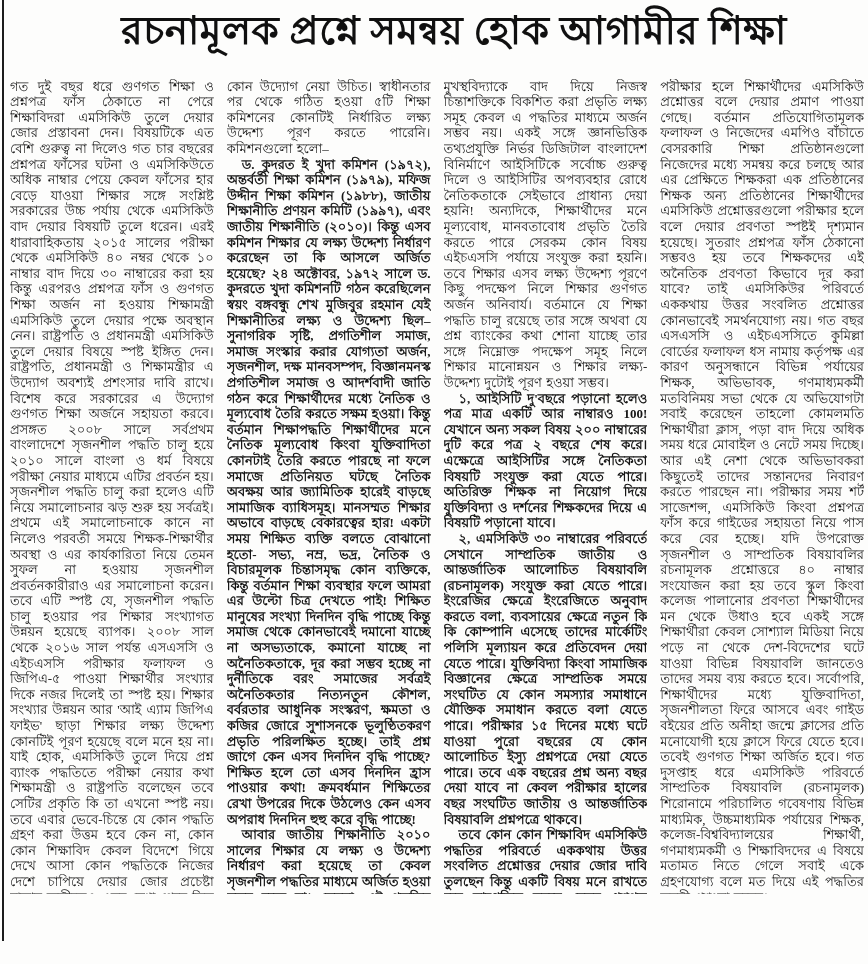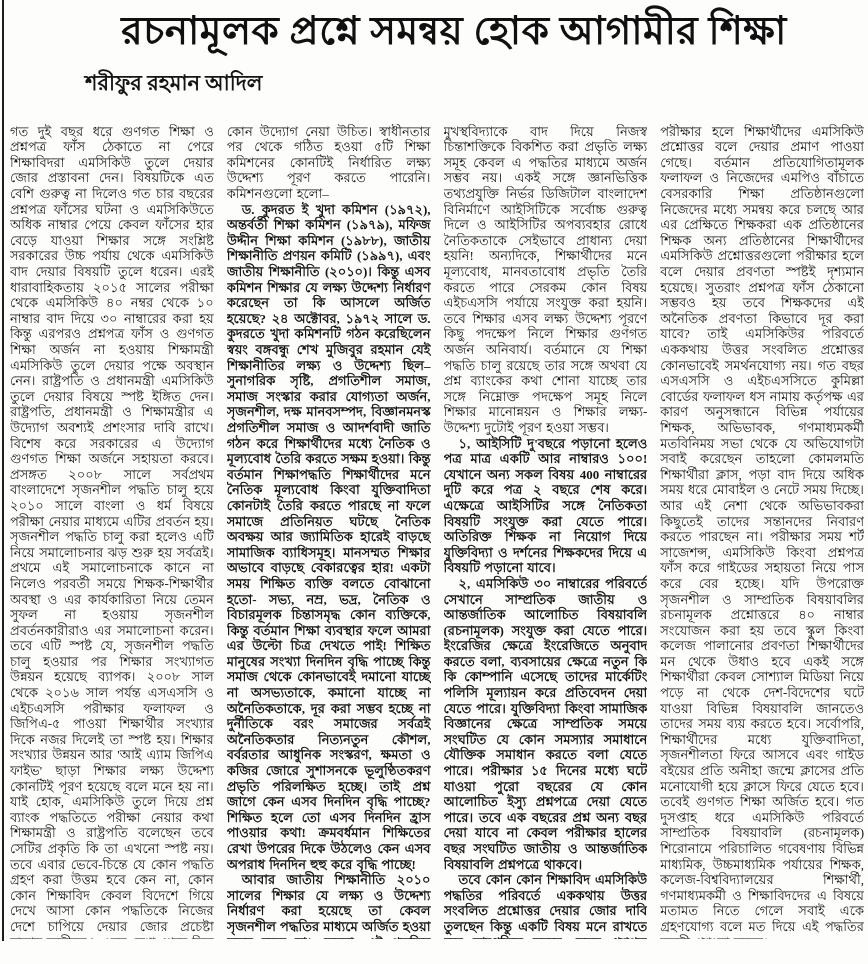--- a/index.html
+++ b/index.html
@@ -67,37 +67,36 @@
   }
 </style>
 </head>
 <body>
 
 <div class="page">
   <div class="left-rule"></div>
 
   <h1 class="headline">রচনামূলক প্রশ্নে সমন্বয় হোক আগামীর শিক্ষা</h1>
 
-  <div class="byline">শরীফুর রহমান আদিল</div>
 
   <div class="columns">
 
     <div class="col">
       <p class="para">গত দুই বছর ধরে গুণগত শিক্ষা ও প্রশ্নপত্র ফাঁস ঠেকাতে না পেরে শিক্ষাবিদরা এমসিকিউ তুলে দেয়ার জোর প্রস্তাবনা দেন। বিষয়টিকে এত বেশি গুরুত্ব না দিলেও গত চার বছরের প্রশ্নপত্র ফাঁসের ঘটনা ও এমসিকিউতে অধিক নাম্বার পেয়ে কেবল ফাঁসের হার বেড়ে যাওয়া শিক্ষার সঙ্গে সংশ্লিষ্ট সরকারের উচ্চ পর্যায় থেকে এমসিকিউ বাদ দেয়ার বিষয়টি তুলে ধরেন। এরই ধারাবাহিকতায় ২০১৫ সালের পরীক্ষা থেকে এমসিকিউ ৪০ নম্বর থেকে ১০ নাম্বার বাদ দিয়ে ৩০ নাম্বারের করা হয় কিন্তু এরপরও প্রশ্নপত্র ফাঁস ও গুণগত শিক্ষা অর্জন না হওয়ায় শিক্ষামন্ত্রী এমসিকিউ তুলে দেয়ার পক্ষে অবস্থান নেন। রাষ্ট্রপতি ও প্রধানমন্ত্রী এমসিকিউ তুলে দেয়ার বিষয়ে স্পষ্ট ইঙ্গিত দেন। রাষ্ট্রপতি, প্রধানমন্ত্রী ও শিক্ষামন্ত্রীর এ উদ্যোগ অবশ্যই প্রশংসার দাবি রাখে। বিশেষ করে সরকারের এ উদ্যোগ গুণগত শিক্ষা অর্জনে সহায়তা করবে। প্রসঙ্গত ২০০৮ সালে সর্বপ্রথম বাংলাদেশে সৃজনশীল পদ্ধতি চালু হয়ে ২০১০ সালে বাংলা ও ধর্ম বিষয়ে পরীক্ষা নেয়ার মাধ্যমে এটির প্রবর্তন হয়। সৃজনশীল পদ্ধতি চালু করা হলেও এটি নিয়ে সমালোচনার ঝড় শুরু হয় সর্বত্রই। প্রথমে এই সমালোচনাকে কানে না নিলেও পরবর্তী সময়ে শিক্ষক-শিক্ষার্থীর অবস্থা ও এর কার্যকারিতা নিয়ে তেমন সুফল না হওয়ায় সৃজনশীল প্রবর্তনকারীরাও এর সমালোচনা করেন। তবে এটি স্পষ্ট যে, সৃজনশীল পদ্ধতি চালু হওয়ার পর শিক্ষার সংখ্যাগত উন্নয়ন হয়েছে ব্যাপক। ২০০৮ সাল থেকে ২০১৬ সাল পর্যন্ত এসএসসি ও এইচএসসি পরীক্ষার ফলাফল ও জিপিএ-৫ পাওয়া শিক্ষার্থীর সংখ্যার দিকে নজর দিলেই তা স্পষ্ট হয়। শিক্ষার সংখ্যার উন্নয়ন আর 'আই এ্যাম জিপিএ ফাইভ' ছাড়া শিক্ষার লক্ষ্য উদ্দেশ্য কোনটিই পূরণ হয়েছে বলে মনে হয় না। যাই হোক, এমসিকিউ তুলে দিয়ে প্রশ্ন ব্যাংক পদ্ধতিতে পরীক্ষা নেয়ার কথা শিক্ষামন্ত্রী ও রাষ্ট্রপতি বলেছেন তবে সেটির প্রকৃতি কি তা এখনো স্পষ্ট নয়। তবে এবার ভেবে-চিন্তে যে কোন পদ্ধতি গ্রহণ করা উত্তম হবে কেন না, কোন কোন শিক্ষাবিদ কেবল বিদেশে গিয়ে দেখে আসা কোন পদ্ধতিকে নিজের দেশে চাপিয়ে দেয়ার জোর প্রচেষ্টা চালান অতীতেও এসব দেখা গেছে কিন্তু তারা বাংলাদেশের বাস্তবতা ও পরিবেশ দেখে সিদ্ধান্ত নেন না। আমাদের দেশের পরিবেশ পরিস্থিতি ও শিক্ষার লক্ষ্য উদ্দেশ্যকে সামনে রেখে যে</p>
     </div>
 
     <div class="col">
       <p class="para">কোন উদ্যোগ নেয়া উচিত। স্বাধীনতার পর থেকে গঠিত হওয়া ৫টি শিক্ষা কমিশনের কোনটিই নির্ধারিত লক্ষ্য উদ্দেশ্য পূরণ করতে পারেনি। কমিশনগুলো হলো–</p>
       <p class="para indent">ড. কুদরত ই খুদা কমিশন (১৯৭২), অন্তর্বর্তী শিক্ষা কমিশন (১৯৭৯), মফিজ উদ্দীন শিক্ষা কমিশন (১৯৮৮), জাতীয় শিক্ষানীতি প্রণয়ন কমিটি (১৯৯৭), এবং জাতীয় শিক্ষানীতি (২০১০)। কিন্তু এসব কমিশন শিক্ষার যে লক্ষ্য উদ্দেশ্য নির্ধারণ করেছেন তা কি আসলে অর্জিত হয়েছে? ২৪ অক্টোবর, ১৯৭২ সালে ড. কুদরতে খুদা কমিশনটি গঠন করেছিলেন স্বয়ং বঙ্গবন্ধু শেখ মুজিবুর রহমান যেই শিক্ষানীতির লক্ষ্য ও উদ্দেশ্য ছিল– সুনাগরিক সৃষ্টি, প্রগতিশীল সমাজ, সমাজ সংস্কার করার যোগ্যতা অর্জন, সৃজনশীল, দক্ষ মানবসম্পদ, বিজ্ঞানমনস্ক প্রগতিশীল সমাজ ও আদর্শবাদী জাতি গঠন করে শিক্ষার্থীদের মধ্যে নৈতিক ও মূল্যবোধ তৈরি করতে সক্ষম হওয়া। কিন্তু বর্তমান শিক্ষাপদ্ধতি শিক্ষার্থীদের মনে নৈতিক মূল্যবোধ কিংবা যুক্তিবাদিতা কোনটাই তৈরি করতে পারছে না ফলে সমাজে প্রতিনিয়ত ঘটছে নৈতিক অবক্ষয় আর জ্যামিতিক হারেই বাড়ছে সামাজিক ব্যাধিসমূহ। মানসম্মত শিক্ষার অভাবে বাড়ছে বেকারত্বের হার! একটা সময় শিক্ষিত ব্যক্তি বলতে বোঝানো হতো- সভ্য, নম্র, ভদ্র, নৈতিক ও বিচারমূলক চিন্তাসমৃদ্ধ কোন ব্যক্তিকে, কিন্তু বর্তমান শিক্ষা ব্যবস্থার ফলে আমরা এর উল্টো চিত্র দেখতে পাই! শিক্ষিত মানুষের সংখ্যা দিনদিন বৃদ্ধি পাচ্ছে কিন্তু সমাজ থেকে কোনভাবেই দমানো যাচ্ছে না অসভ্যতাকে, কমানো যাচ্ছে না অনৈতিকতাকে, দূর করা সম্ভব হচ্ছে না দুর্নীতিকে বরং সমাজের সর্বত্রই অনৈতিকতার নিত্যনতুন কৌশল, বর্বরতার আধুনিক সংস্করণ, ক্ষমতা ও কজির জোরে সুশাসনকে ভূলুণ্ঠিতকরণ প্রভৃতি পরিলক্ষিত হচ্ছে। তাই প্রশ্ন জাগে কেন এসব দিনদিন বৃদ্ধি পাচ্ছে? শিক্ষিত হলে তো এসব দিনদিন হ্রাস পাওয়ার কথা! ক্রমবর্ধমান শিক্ষিতের রেখা উপরের দিকে উঠলেও কেন এসব অপরাধ দিনদিন হুহু করে বৃদ্ধি পাচ্ছে!</p>
       <p class="para indent">আবার জাতীয় শিক্ষানীতি ২০১০ সালের শিক্ষার যে লক্ষ্য ও উদ্দেশ্য নির্ধারণ করা হয়েছে তা কেবল সৃজনশীল পদ্ধতির মাধ্যমে অর্জিত হওয়া সম্ভব হচ্ছে না। কেননা, এই পদ্ধতির মাধ্যমে ব্যক্তি ও জাতীয় জীবনে নৈতিকতা, ন্যায়বোধ অর্জিত হচ্ছে না এছাড়াও মুক্তবুদ্ধির চর্চা,</p>
     </div>
 
     <div class="col">
       <p class="para">মুখস্থবিদ্যাকে বাদ দিয়ে নিজস্ব চিন্তাশক্তিকে বিকশিত করা প্রভৃতি লক্ষ্য সমূহ কেবল এ পদ্ধতির মাধ্যমে অর্জন সম্ভব নয়। একই সঙ্গে জ্ঞানভিত্তিক তথ্যপ্রযুক্তি নির্ভর ডিজিটাল বাংলাদেশ বিনির্মাণে আইসিটিকে সর্বোচ্চ গুরুত্ব দিলে ও আইসিটির অপব্যবহার রোধে নৈতিকতাকে সেইভাবে প্রাধান্য দেয়া হয়নি! অন্যদিকে, শিক্ষার্থীদের মনে মূল্যবোধ, মানবতাবোধ প্রভৃতি তৈরি করতে পারে সেরকম কোন বিষয় এইচএসসি পর্যায়ে সংযুক্ত করা হয়নি। তবে শিক্ষার এসব লক্ষ্য উদ্দেশ্য পূরণে কিছু পদক্ষেপ নিলে শিক্ষার গুণগত অর্জন অনিবার্য। বর্তমানে যে শিক্ষা পদ্ধতি চালু রয়েছে তার সঙ্গে অথবা যে প্রশ্ন ব্যাংকের কথা শোনা যাচ্ছে তার সঙ্গে নিম্নোক্ত পদক্ষেপ সমূহ নিলে শিক্ষার মানোন্নয়ন ও শিক্ষার লক্ষ্য-উদ্দেশ্য দুটোই পূরণ হওয়া সম্ভব।</p>
-      <p class="para indent">১, আইসিটি দু'বছরে পড়ানো হলেও পত্র মাত্র একটি আর নাম্বারও ১০০! যেখানে অন্য সকল বিষয় 400 নাম্বারের দুটি করে পত্র ২ বছরে শেষ করে। এক্ষেত্রে আইসিটির সঙ্গে নৈতিকতা বিষয়টি সংযুক্ত করা যেতে পারে। অতিরিক্ত শিক্ষক না নিয়োগ দিয়ে যুক্তিবিদ্যা ও দর্শনের শিক্ষকদের দিয়ে এ বিষয়টি পড়ানো যাবে।</p>
+      <p class="para indent">১, আইসিটি দু'বছরে পড়ানো হলেও পত্র মাত্র একটি আর নাম্বারও 100! যেখানে অন্য সকল বিষয় ২০০ নাম্বারের দুটি করে পত্র ২ বছরে শেষ করে। এক্ষেত্রে আইসিটির সঙ্গে নৈতিকতা বিষয়টি সংযুক্ত করা যেতে পারে। অতিরিক্ত শিক্ষক না নিয়োগ দিয়ে যুক্তিবিদ্যা ও দর্শনের শিক্ষকদের দিয়ে এ বিষয়টি পড়ানো যাবে।</p>
       <p class="para indent">২, এমসিকিউ ৩০ নাম্বারের পরিবর্তে সেখানে সাম্প্রতিক জাতীয় ও আন্তর্জাতিক আলোচিত বিষয়াবলি (রচনামূলক) সংযুক্ত করা যেতে পারে। ইংরেজির ক্ষেত্রে ইংরেজিতে অনুবাদ করতে বলা, ব্যবসায়ের ক্ষেত্রে নতুন কি কি কোম্পানি এসেছে তাদের মার্কেটিং পলিসি মূল্যায়ন করে প্রতিবেদন দেয়া যেতে পারে। যুক্তিবিদ্যা কিংবা সামাজিক বিজ্ঞানের ক্ষেত্রে সাম্প্রতিক সময়ে সংঘটিত যে কোন সমস্যার সমাধানে যৌক্তিক সমাধান করতে বলা যেতে পারে। পরীক্ষার ১৫ দিনের মধ্যে ঘটে যাওয়া পুরো বছরের যে কোন আলোচিত ইস্যু প্রশ্নপত্রে দেয়া যেতে পারে। তবে এক বছরের প্রশ্ন অন্য বছর দেয়া যাবে না কেবল পরীক্ষার হালের বছর সংঘটিত জাতীয় ও আন্তর্জাতিক বিষয়াবলি প্রশ্নপত্রে থাকবে।</p>
       <p class="para indent">তবে কোন কোন শিক্ষাবিদ এমসিকিউ পদ্ধতির পরিবর্তে এককথায় উত্তর সংবলিত প্রশ্নোত্তর দেয়ার জোর দাবি তুলছেন কিন্তু একটি বিষয় মনে রাখতে হবে সাম্প্রতিক সময়ে যেসব প্রশ্নপত্র ফাঁস হয়েছে তার মধ্যে শিক্ষকদের একটি অংশও জড়িত। কিছু ক্ষেত্রে এ ধরনের শিক্ষকরা প্রশ্নপত্র ফাঁস করলেও ৮০ ভাগ ক্ষেত্রে তারা</p>
     </div>
 
     <div class="col">
       <p class="para">পরীক্ষার হলে শিক্ষার্থীদের এমসিকিউ প্রশ্নোত্তর বলে দেয়ার প্রমাণ পাওয়া গেছে। বর্তমান প্রতিযোগিতামূলক ফলাফল ও নিজেদের এমপিও বাঁচাতে বেসরকারি শিক্ষা প্রতিষ্ঠানগুলো নিজেদের মধ্যে সমন্বয় করে চলছে আর এর প্রেক্ষিতে শিক্ষকরা এক প্রতিষ্ঠানের শিক্ষক অন্য প্রতিষ্ঠানের শিক্ষার্থীদের এমসিকিউ প্রশ্নোত্তরগুলো পরীক্ষার হলে বলে দেয়ার প্রবণতা স্পষ্টই দৃশ্যমান হয়েছে। সুতরাং প্রশ্নপত্র ফাঁস ঠেকানো সম্ভবও হয় তবে শিক্ষকদের এই অনৈতিক প্রবণতা কিভাবে দূর করা যাবে? তাই এমসিকিউর পরিবর্তে এককথায় উত্তর সংবলিত প্রশ্নোত্তর কোনভাবেই সমর্থনযোগ্য নয়। গত বছর এসএসসি ও এইচএসসিতে কুমিল্লা বোর্ডের ফলাফল ধস নামায় কর্তৃপক্ষ এর কারণ অনুসন্ধানে বিভিন্ন পর্যায়ের শিক্ষক, অভিভাবক, গণমাধ্যমকর্মী মতবিনিময় সভা থেকে যে অভিযোগটা সবাই করেছেন তাহলো কোমলমতি শিক্ষার্থীরা ক্লাস, পড়া বাদ দিয়ে অধিক সময় ধরে মোবাইল ও নেটে সময় দিচ্ছে। আর এই নেশা থেকে অভিভাবকরা কিছুতেই তাদের সন্তানদের নিবারণ করতে পারছেন না। পরীক্ষার সময় শর্ট সাজেশন্স, এমসিকিউ কিংবা প্রশ্নপত্র ফাঁস করে গাইডের সহায়তা নিয়ে পাস করে বের হচ্ছে। যদি উপরোক্ত সৃজনশীল ও সাম্প্রতিক বিষয়াবলির রচনামূলক প্রশ্নোত্তরে ৪০ নাম্বার সংযোজন করা হয় তবে স্কুল কিংবা কলেজ পালানোর প্রবণতা শিক্ষার্থীদের মন থেকে উধাও হবে একই সঙ্গে শিক্ষার্থীরা কেবল সোশ্যাল মিডিয়া নিয়ে পড়ে না থেকে দেশ-বিদেশের ঘটে যাওয়া বিভিন্ন বিষয়াবলি জানতেও তাদের সময় ব্যয় করতে হবে। সর্বোপরি, শিক্ষার্থীদের মধ্যে যুক্তিবাদিতা, সৃজনশীলতা ফিরে আসবে এবং গাইড বইয়ের প্রতি অনীহা জন্মে ক্লাসের প্রতি মনোযোগী হয়ে ক্লাসে ফিরে যেতে হবে। তবেই গুণগত শিক্ষা অর্জিত হবে। গত দুসপ্তাহ ধরে এমসিকিউ পরিবর্তে সাম্প্রতিক বিষয়াবলি (রচনামূলক) শিরোনামে পরিচালিত গবেষণায় বিভিন্ন মাধ্যমিক, উচ্চমাধ্যমিক পর্যায়ের শিক্ষক, কলেজ-বিশ্ববিদ্যালয়ের শিক্ষার্থী, গণমাধ্যমকর্মী ও শিক্ষাবিদদের এ বিষয়ে মতামত নিতে গেলে সবাই একে গ্রহণযোগ্য বলে মত দিয়ে এই পদ্ধতির ভূয়সী প্রশংসা করেন।</p>
 
     </div>
 
   </div>

